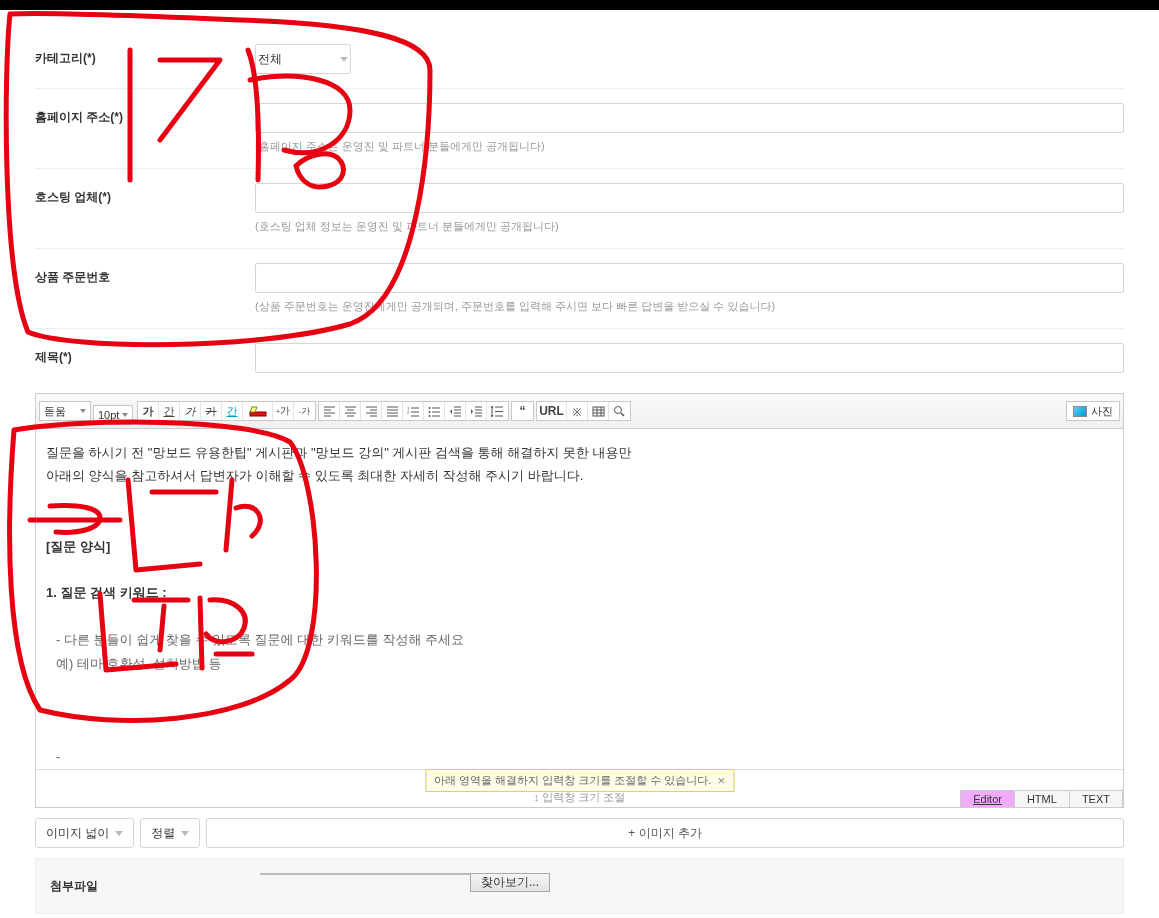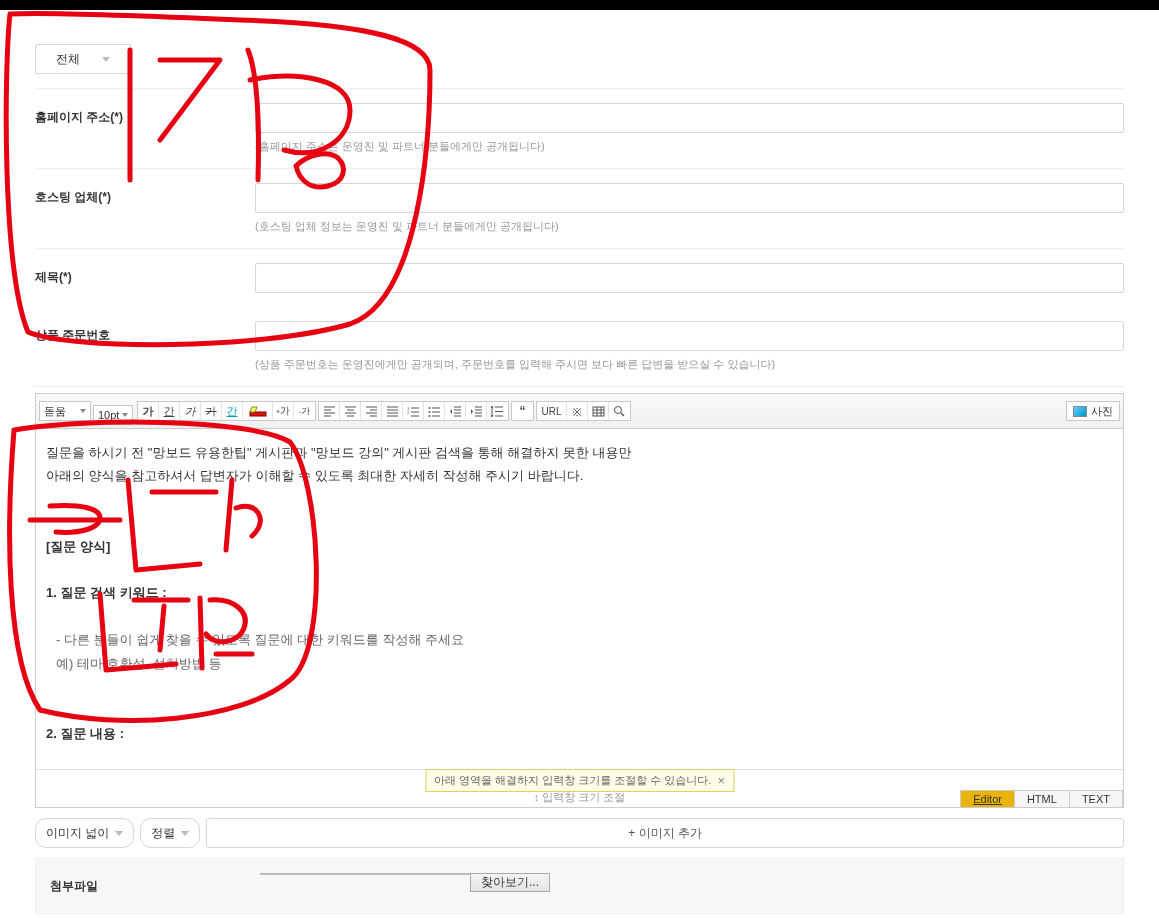--- a/index.html
+++ b/index.html
@@ -36,21 +36,21 @@
   font-size: 12px;
 }
 .select-box {
   display: inline-flex;
   align-items: center;
   justify-content: space-between;
   width: 96px;
   height: 30px;
   border: 1px solid #d6d6d6;
   border-radius: 2px;
-  padding: 0 20px;
+  padding: 0 2px;
   background: #fff;
   font-size: 12px;
   cursor: pointer;
 }
 .select-box .arrow {
   width: 0; height: 0;
   border-left: 4px solid transparent;
   border-right: 4px solid transparent;
   border-top: 5px solid #bbb;
 }
@@ -180,32 +180,32 @@
   display: flex;
 }
 .mode-tab {
   border: 1px solid #ccc;
   background: #f6f6f6;
   padding: 2px 12px;
   font-size: 11px;
   cursor: pointer;
   margin-left: -1px;
 }
-.mode-tab.active { background: #eab308; text-decoration: underline; }
+.mode-tab.active { background: #f0abfc; text-decoration: underline; }
 .img-row {
   display: flex;
   gap: 6px;
   margin-top: 10px;
 }
 .btn-outline {
   display: inline-flex;
   align-items: center;
   height: 30px;
   border: 1px solid #d6d6d6;
-  border-radius: 11px;
+  border-radius: 3px;
   background: #fff;
   padding: 4px 10px;
   font-size: 12px;
   cursor: pointer;
   gap: 6px;
 }
 .btn-outline .arrow {
   width: 0; height: 0;
   border-left: 4px solid transparent;
   border-right: 4px solid transparent;
@@ -304,20 +304,21 @@
       <path d="M 100 584 L 106 660 L 176 654"></path>
       <path d="M 134 590 L 188 590"></path>
       <path d="M 164 596 L 160 640"></path>
       <path d="M 200 588 L 202 658"></path>
       <path d="M 210 590 C 234 588, 250 602, 244 618 C 238 634, 214 636, 206 624"></path>
       <path d="M 216 644 L 252 644"></path>
     </g>
   </svg>
 
   <div class="form-row">
+    <div class="form-label">카테고리(*)</div>
     <div class="form-field">
       <div class="select-box">
         <span>전체</span>
         <span class="arrow"></span>
       </div>
     </div>
   </div>
 
   <div class="form-row">
     <div class="form-label">홈페이지 주소(*)</div>
@@ -328,32 +329,32 @@
   </div>
 
   <div class="form-row">
     <div class="form-label">호스팅 업체(*)</div>
     <div class="form-field">
       <input type="text" class="text-input" style="">
       <div class="help-text">(호스팅 업체 정보는 운영진 및 파트너 분들에게만 공개됩니다)</div>
     </div>
   </div>
 
-  <div class="form-row" style="border-bottom:none;">
-    <div class="form-label">제목(*)</div>
-    <div class="form-field">
-      <input type="text" class="text-input" style="">
-    </div>
-  </div>
-
   <div class="form-row">
     <div class="form-label">상품 주문번호</div>
     <div class="form-field">
       <input type="text" class="text-input" style="">
       <div class="help-text">(상품 주문번호는 운영진에게만 공개되며, 주문번호를 입력해 주시면 보다 빠른 답변을 받으실 수 있습니다)</div>
+    </div>
+  </div>
+
+  <div class="form-row" style="border-bottom:none;">
+    <div class="form-label">제목(*)</div>
+    <div class="form-field">
+      <input type="text" class="text-input" style="">
     </div>
   </div>
 
   <div class="editor-wrap">
     <div class="editor-toolbar">
       <div class="tb-select tb-font">
         <span>돋움</span>
         <span class="mini-arrow"></span>
       </div>
       <div class="tb-select tb-size">
@@ -433,21 +434,21 @@
               <path d="M1 1L1 10M0 2L1 0L2 2M0 9L1 11L2 9" stroke="#555" fill="none"></path>
             </svg>
           </div>
       </div>
 
       <div class="tb-group">
         <div class="tb-btn" style="font-weight:bold;font-size:12px">“</div>
       </div>
 
       <div class="tb-group">
-        <div class="tb-btn wider" style="font-size:10px;font-weight:normal">URL</div>
+        <div class="tb-btn wider" style="font-size:12px;font-weight:bold">URL</div>
         <div class="tb-btn">
             <span style="font-size:11px">※</span>
           </div>
         <div class="tb-btn">
             <svg width="13" height="11">
               <rect x="1" y="1" width="11" height="9" fill="none" stroke="#555"></rect>
               <path d="M1 4H12M1 7H12M5 1V10M9 1V10" stroke="#555"></path>
             </svg>
           </div>
         <div class="tb-btn">
@@ -468,21 +469,20 @@
       <div>질문을 하시기 전 "망보드 유용한팁" 게시판과 "망보드 강의" 게시판 검색을 통해 해결하지 못한 내용만</div>
       <div>아래의 양식을 참고하셔서 답변자가 이해할 수 있도록 최대한 자세히 작성해 주시기 바랍니다.</div>
       <br><br>
       <div style="font-weight:bold">[질문 양식]</div>
       <br>
       <div style="font-weight:bold">1. 질문 검색 키워드 :</div>
       <br>
       <div class="sub" style="padding-left:10px">- 다른 분들이 쉽게 찾을 수 있도록 질문에 대한 키워드를 작성해 주세요</div>
       <div class="sub" style="padding-left:10px">   예) 테마 호환성, 설치방법 등</div>
       <br><br>
-      <div style="font-weight:bold">2. 질문 내용 :</div>
       <br>
       <div class="sub" style="padding-left:10px">-</div>
     </div>
 
     <div class="editor-footer">
       <div class="resize-hint">
         <span>아래 영역을 해결하지 입력창 크기를 조절할 수 있습니다.</span>
         <span class="close">×</span>
       </div>
       <div class="resize-label">

